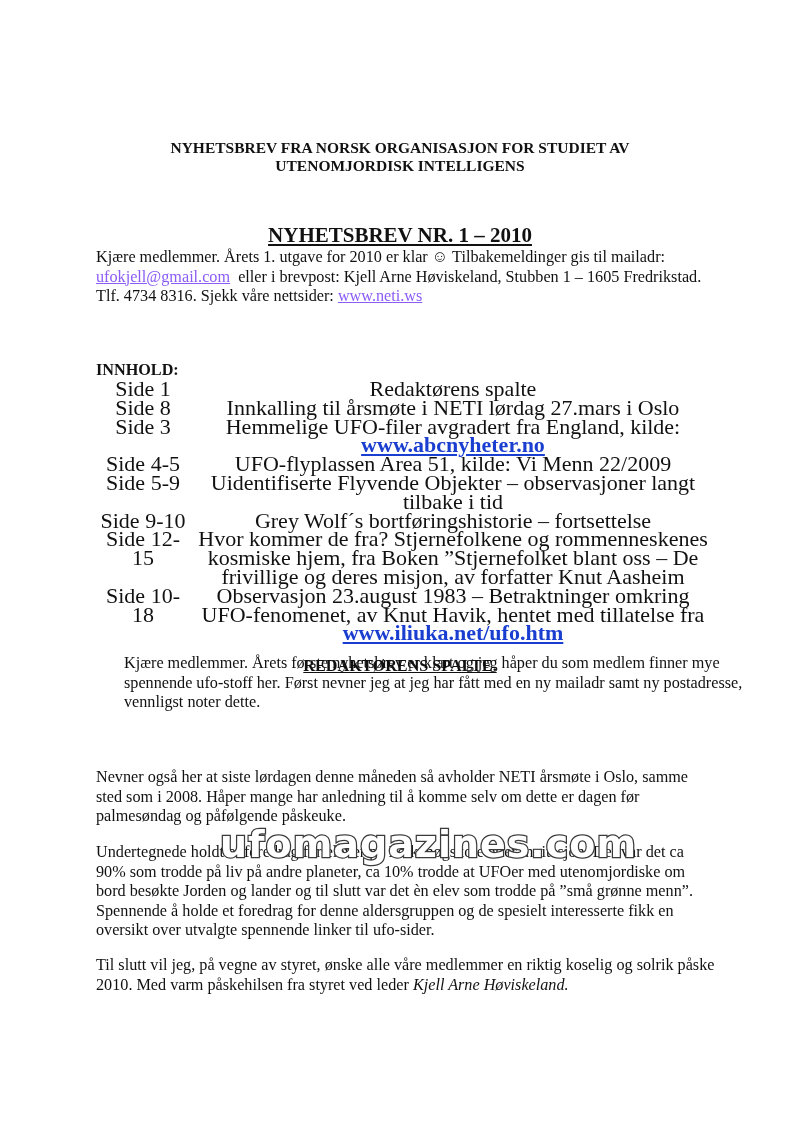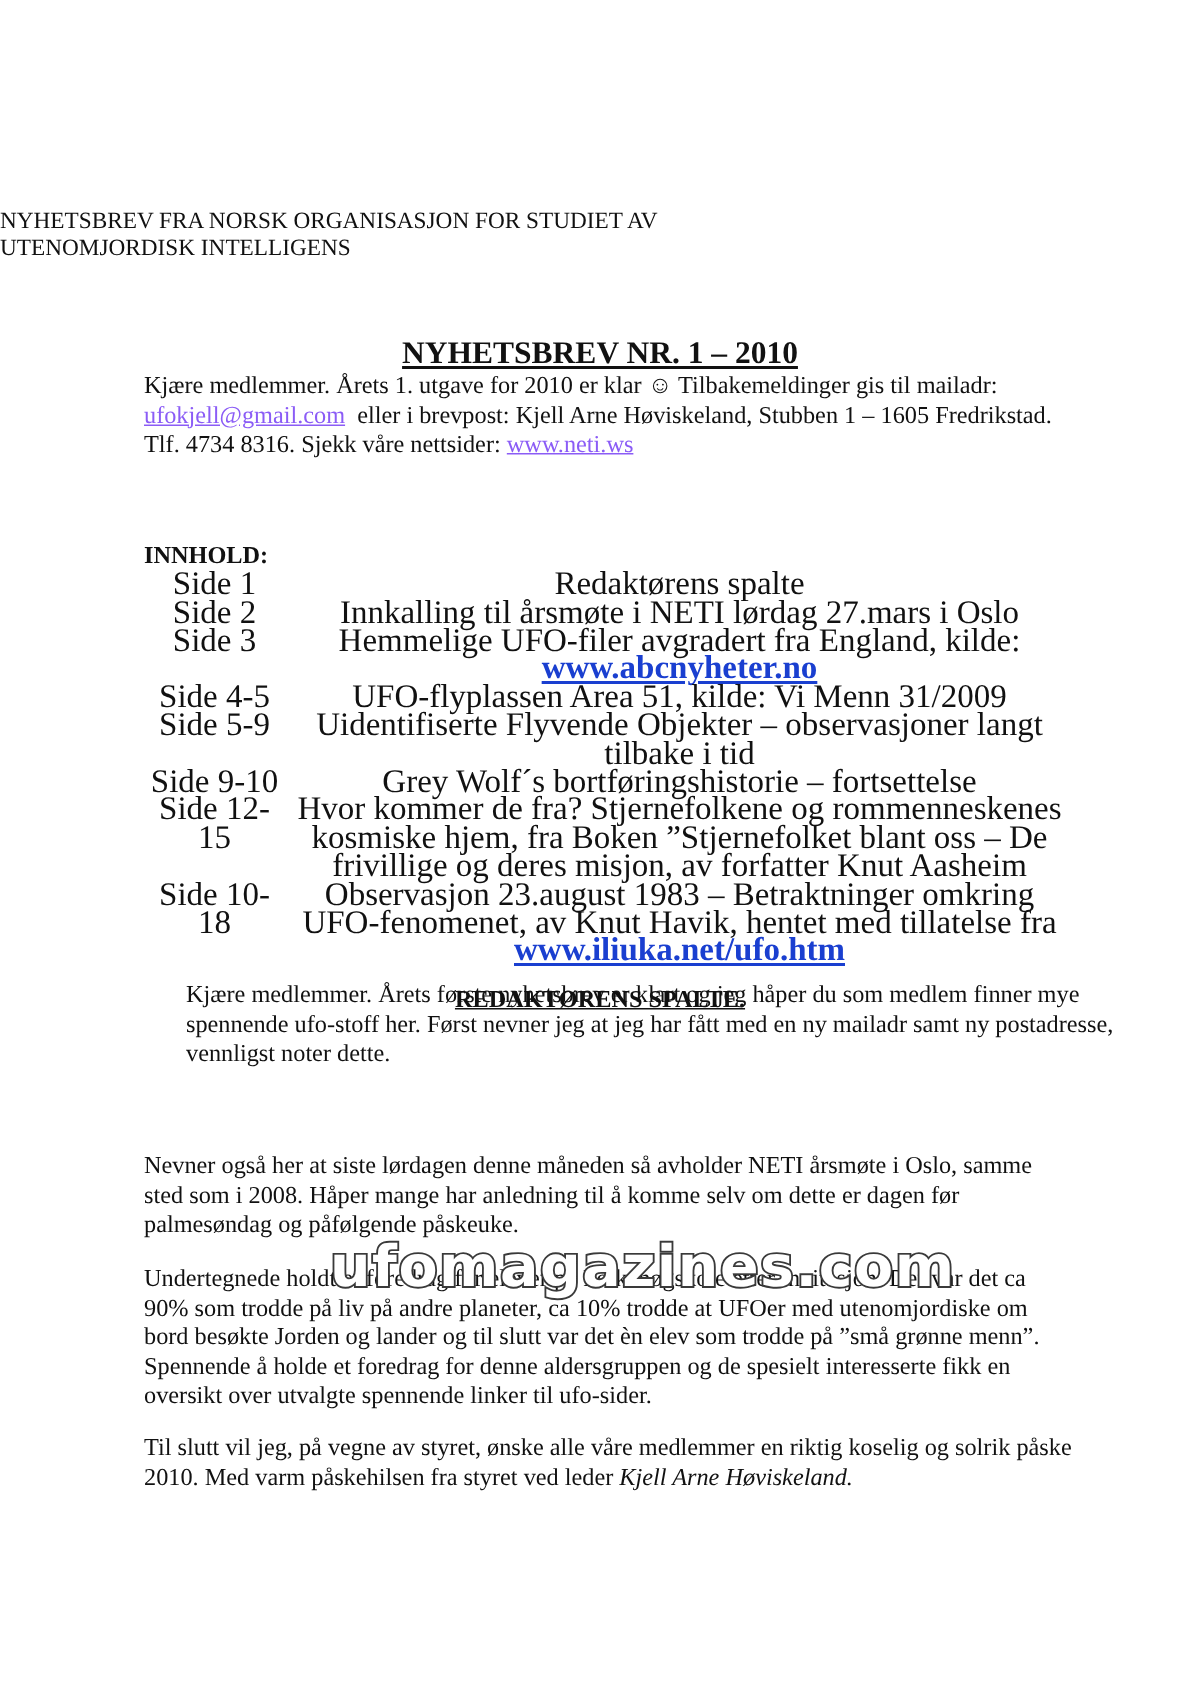--- a/index.html
+++ b/index.html
@@ -28,22 +28,23 @@
       font-size: 45px;
       font-weight: bold;
       font-style: italic;
       line-height: 48px;
       letter-spacing: 0.5px;
     }
     .masthead-sub {
       position: absolute;
       top: 139px;
       left: 0; width: 800px;
+      text-align: center;
       font-size: 15.5px;
-      font-weight: normal;
+      font-weight: bold;
       line-height: 18px;
     }
     .issue-title {
       position: absolute;
       top: 202px;
       left: 0; width: 800px;
       text-align: center;
       font-size: 21px;
       font-weight: bold;
       text-decoration: underline;
@@ -148,30 +149,30 @@
     <div><span style="white-space:pre">Tlf. 4734 8316. Sjekk våre nettsider: </span><a class="link" href="#">www.neti.ws</a></div>
   </div>
 
   <div class="toc">
     <div class="toc-heading">INNHOLD:</div>
     <div class="toc-row">
       <div class="toc-page">Side 1</div>
       <div class="toc-desc"><span>Redaktørens spalte</span></div>
     </div>
     <div class="toc-row">
-      <div class="toc-page">Side 2</div>
+      <div class="toc-page">Side 8</div>
       <div class="toc-desc"><span>Innkalling til årsmøte i NETI lørdag 27.mars i Oslo</span></div>
     </div>
     <div class="toc-row">
       <div class="toc-page">Side 3</div>
       <div class="toc-desc"><span style="white-space:pre-wrap">Hemmelige UFO-filer avgradert fra England, kilde: </span><a class="link-bold" href="#">www.abcnyheter.no</a></div>
     </div>
     <div class="toc-row">
       <div class="toc-page">Side 4-5</div>
-      <div class="toc-desc"><span>UFO-flyplassen Area 51, kilde: Vi Menn 31/2009</span></div>
+      <div class="toc-desc"><span>UFO-flyplassen Area 51, kilde: Vi Menn 22/2009</span></div>
     </div>
     <div class="toc-row">
       <div class="toc-page">Side 5-9</div>
       <div class="toc-desc"><span>Uidentifiserte Flyvende Objekter – observasjoner langt tilbake i tid</span></div>
     </div>
     <div class="toc-row">
       <div class="toc-page">Side 9-10</div>
       <div class="toc-desc"><span>Grey Wolf´s bortføringshistorie – fortsettelse</span></div>
     </div>
     <div class="toc-row">

